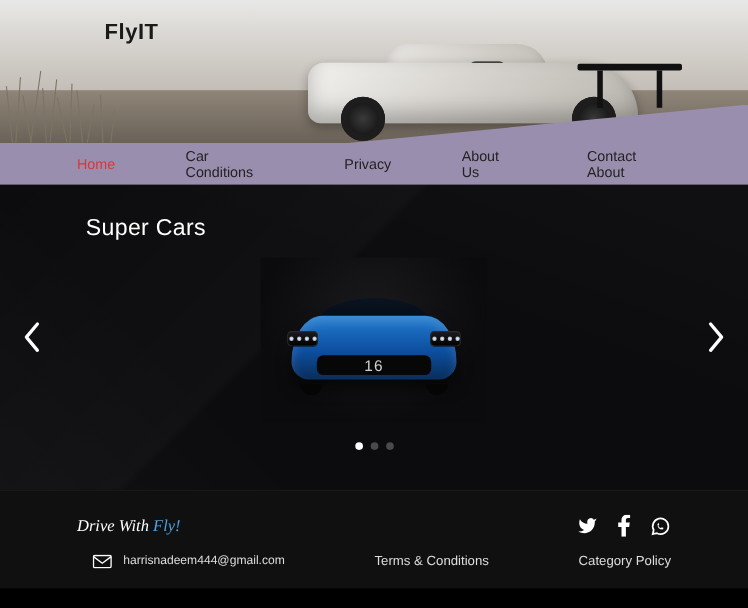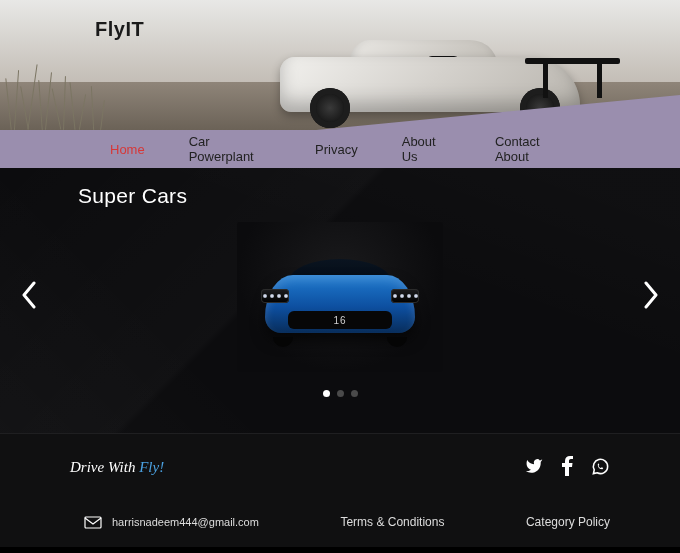--- a/index.html
+++ b/index.html
@@ -16,54 +16,54 @@
     .car-cabin { position:absolute; right:140px; bottom:58px; width:150px; height:38px; background:linear-gradient(135deg,#e8e6e2,#bcb8b1); border-radius:40px 80px 10px 10px; transform:skewX(-10deg); box-shadow:inset 0 -6px 12px rgba(0,0,0,.2); }
     .wheel { position:absolute; bottom:8px; width:40px; height:40px; border-radius:50%; background:radial-gradient(circle,#3a3a3a 0%,#111 65%,#000 100%); box-shadow:inset 0 0 0 6px #1d1d1d; }
     .wheel.w1 { right:80px; } .wheel.w2 { right:290px; }
     .scoop { position:absolute; right:180px; bottom:60px; width:34px; height:20px; background:#111; border-radius:6px; }
     .wing { position:absolute; right:20px; bottom:72px; width:95px; height:6px; background:#111; border-radius:2px; }
     .wing::before,.wing::after { content:""; position:absolute; top:6px; width:5px; height:34px; background:#111; }
     .wing::before{ left:18px; } .wing::after{ right:18px; }
     .purple-slash { position:absolute; left:0; right:0; bottom:-1px; height:36px; background:#9a8eae; clip-path:polygon(0 100%, 45% 100%, 100% 0, 100% 100%); }
     
     
-    .nav { display:flex; align-items:center; background:#9a8eae; height:38px; padding:0 110px; gap:44px; font-size:13px; color:#222; }
+    .nav { display:flex; align-items:center; background:#9a8eae; height:38px; padding:0 70px; gap:64px; font-size:13px; color:#222; }
     .nav a { cursor:pointer; }
     .nav a.active { color:#d63838; }
     
     
-    .main { position:relative; background:#0a0a0a; padding:16px 0 36px; min-height:260px;
+    .main { position:relative; background:#0a0a0a; padding:28px 0 36px; min-height:260px;
             background-image:
               linear-gradient(135deg,rgba(255,255,255,0) 0%,rgba(255,255,255,.02) 40%,rgba(255,255,255,0) 41%),
               linear-gradient(45deg,rgba(255,255,255,.02) 0%,rgba(255,255,255,0) 30%),
               linear-gradient(200deg,rgba(255,255,255,.015) 10%,rgba(255,255,255,0) 40%);
             background-color:#0c0c0e; }
     .section-title { color:#fff; font-size:21px; font-weight:400; margin:0 0 14px 78px; letter-spacing:.3px; }
     .carousel { position:relative; display:flex; align-items:center; justify-content:center; gap:26px; padding:0 60px; }
     .arrow { position:absolute; top:50%; transform:translateY(-50%); color:#fff; cursor:pointer; padding:8px; }
     .arrow.left { left:12px; } .arrow.right { right:12px; }
     .card-img { width:206px; height:150px; background:radial-gradient(ellipse at 50% 35%,#1a1a1c 0%,#0b0b0d 70%); border-radius:2px; position:relative; display:flex; align-items:center; justify-content:center; }
     .bug { position:relative; width:170px; height:100px; }
     .bug-body { position:absolute; left:10px; right:10px; top:28px; bottom:14px; background:linear-gradient(180deg,#1f7bd0 0%,#0d4fa0 55%,#082d5b 100%); border-radius:28px 28px 16px 16px / 42px 42px 16px 16px; box-shadow:0 8px 14px rgba(0,0,0,.6), inset 0 6px 10px rgba(255,255,255,.15); }
     .bug-wind { position:absolute; left:34px; right:34px; top:12px; height:28px; background:linear-gradient(180deg,#0a1420,#030a14); border-radius:50% 50% 38% 38% / 80% 80% 20% 20%; }
-    .grille { position:absolute; left:50%; transform:translateX(-50%); bottom:18px; width:104px; height:18px; background:#070707; border-radius:6px; display:flex; align-items:center; justify-content:center; color:#d0d0d0; font-size:10px; letter-spacing:1px; }
+    .grille { position:absolute; left:50%; transform:translateX(-50%); bottom:18px; width:104px; height:18px; background:#070707; border-radius:6px; display:flex; align-items:center; justify-content:center; color:#d0d0d0; font-size:14px; letter-spacing:1px; }
     .lamp { position:absolute; top:42px; width:28px; height:14px; border-radius:4px; background:linear-gradient(180deg,#1d1d1f,#000); box-shadow:inset 0 0 0 1px #2b2b2b; display:flex; align-items:center; justify-content:space-around; }
     .lamp span{ width:4px; height:4px; border-radius:50%; background:radial-gradient(circle,#eef,#89a); }
     .lamp.ll{ left:6px; } .lamp.lr{ right:6px; }
     .bug-wheel { position:absolute; bottom:0; width:20px; height:10px; background:#050505; border-radius:0 0 10px 10px; }
     .bug-wheel.l{ left:18px; } .bug-wheel.r{ right:18px; }
     .card-text { color:#e8e8e8; font-size:13px; font-weight:300; max-width:180px; line-height:1.4; }
     .card-text .car-name { margin-bottom:14px; }
     .dots { display:flex; gap:7px; justify-content:center; margin-top:18px; }
     .dot { width:7px; height:7px; border-radius:50%; background:#4a4a4a; cursor:pointer; }
     .dot.active { background:#fff; }
     
     
     .footer { background:#101011; color:#fff; padding:22px 70px 18px; border-top:1px solid #1f1f21; font-size:12px; }
-    .footer-top { display:flex; justify-content:space-between; align-items:center; margin-bottom:36px; }
+    .footer-top { display:flex; justify-content:space-between; align-items:center; margin-bottom:12px; }
     .slogan { font-size:15px; font-family:Georgia, 'Times New Roman', serif; font-style:italic; }
     .slogan .fly { color:#4aa0e0; }
     .socials { display:flex; gap:18px; align-items:center; }
     .soc { cursor:pointer; color:#fff; }
     .footer-bottom { display:flex; justify-content:space-between; align-items:center; color:#ddd;padding-left:14px; }
     .email { display:flex; align-items:center; gap:10px; font-size:11px; }
   </style>
 </head>
 <body>
 
@@ -90,21 +90,21 @@
     <div class="car-body"></div>
     <div class="wheel w1"></div>
       <div class="wheel w2"></div>
     <div class="wing"></div>
   </div>
   <div class="purple-slash"></div>
 </header>
 
 <nav class="nav">
   <a class="active">Home</a>
-  <a>Car Powerplant</a>
+  <a>Car Conditions</a>
   <a>Privacy</a>
   <a>About Us</a>
   <a>Contact About</a>
 </nav>
 
 <section class="main">
   <h2 class="section-title">Super Cars</h2>
   <div class="carousel">
     <div class="arrow left">
       <svg width="18" height="28" viewBox="0 0 18 28">

